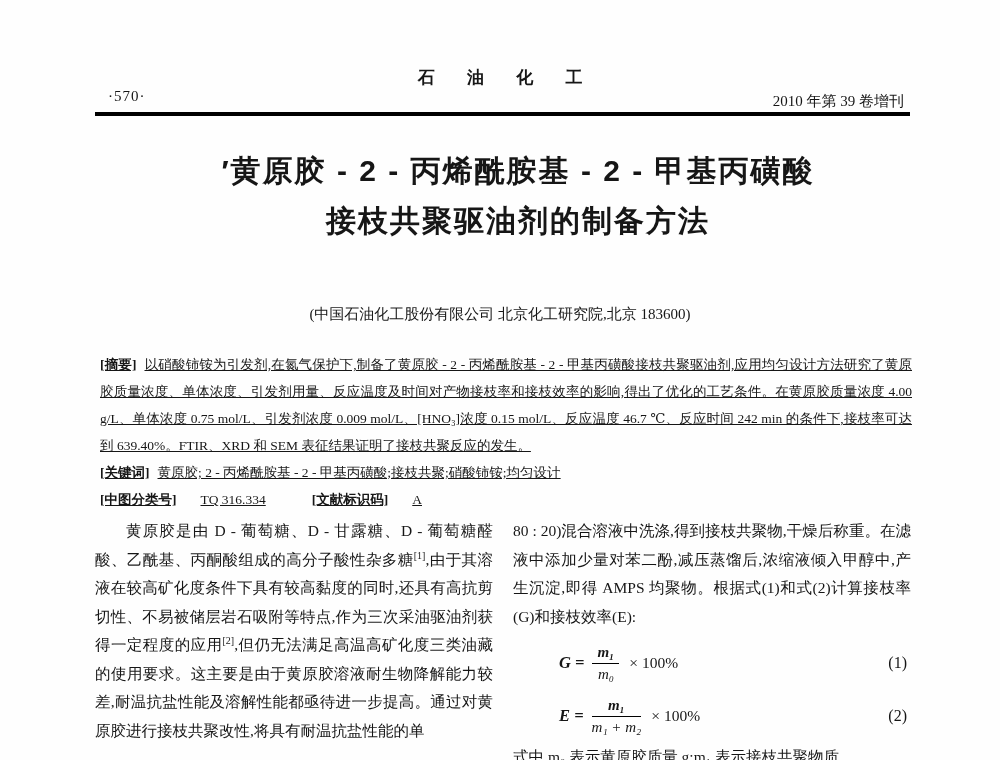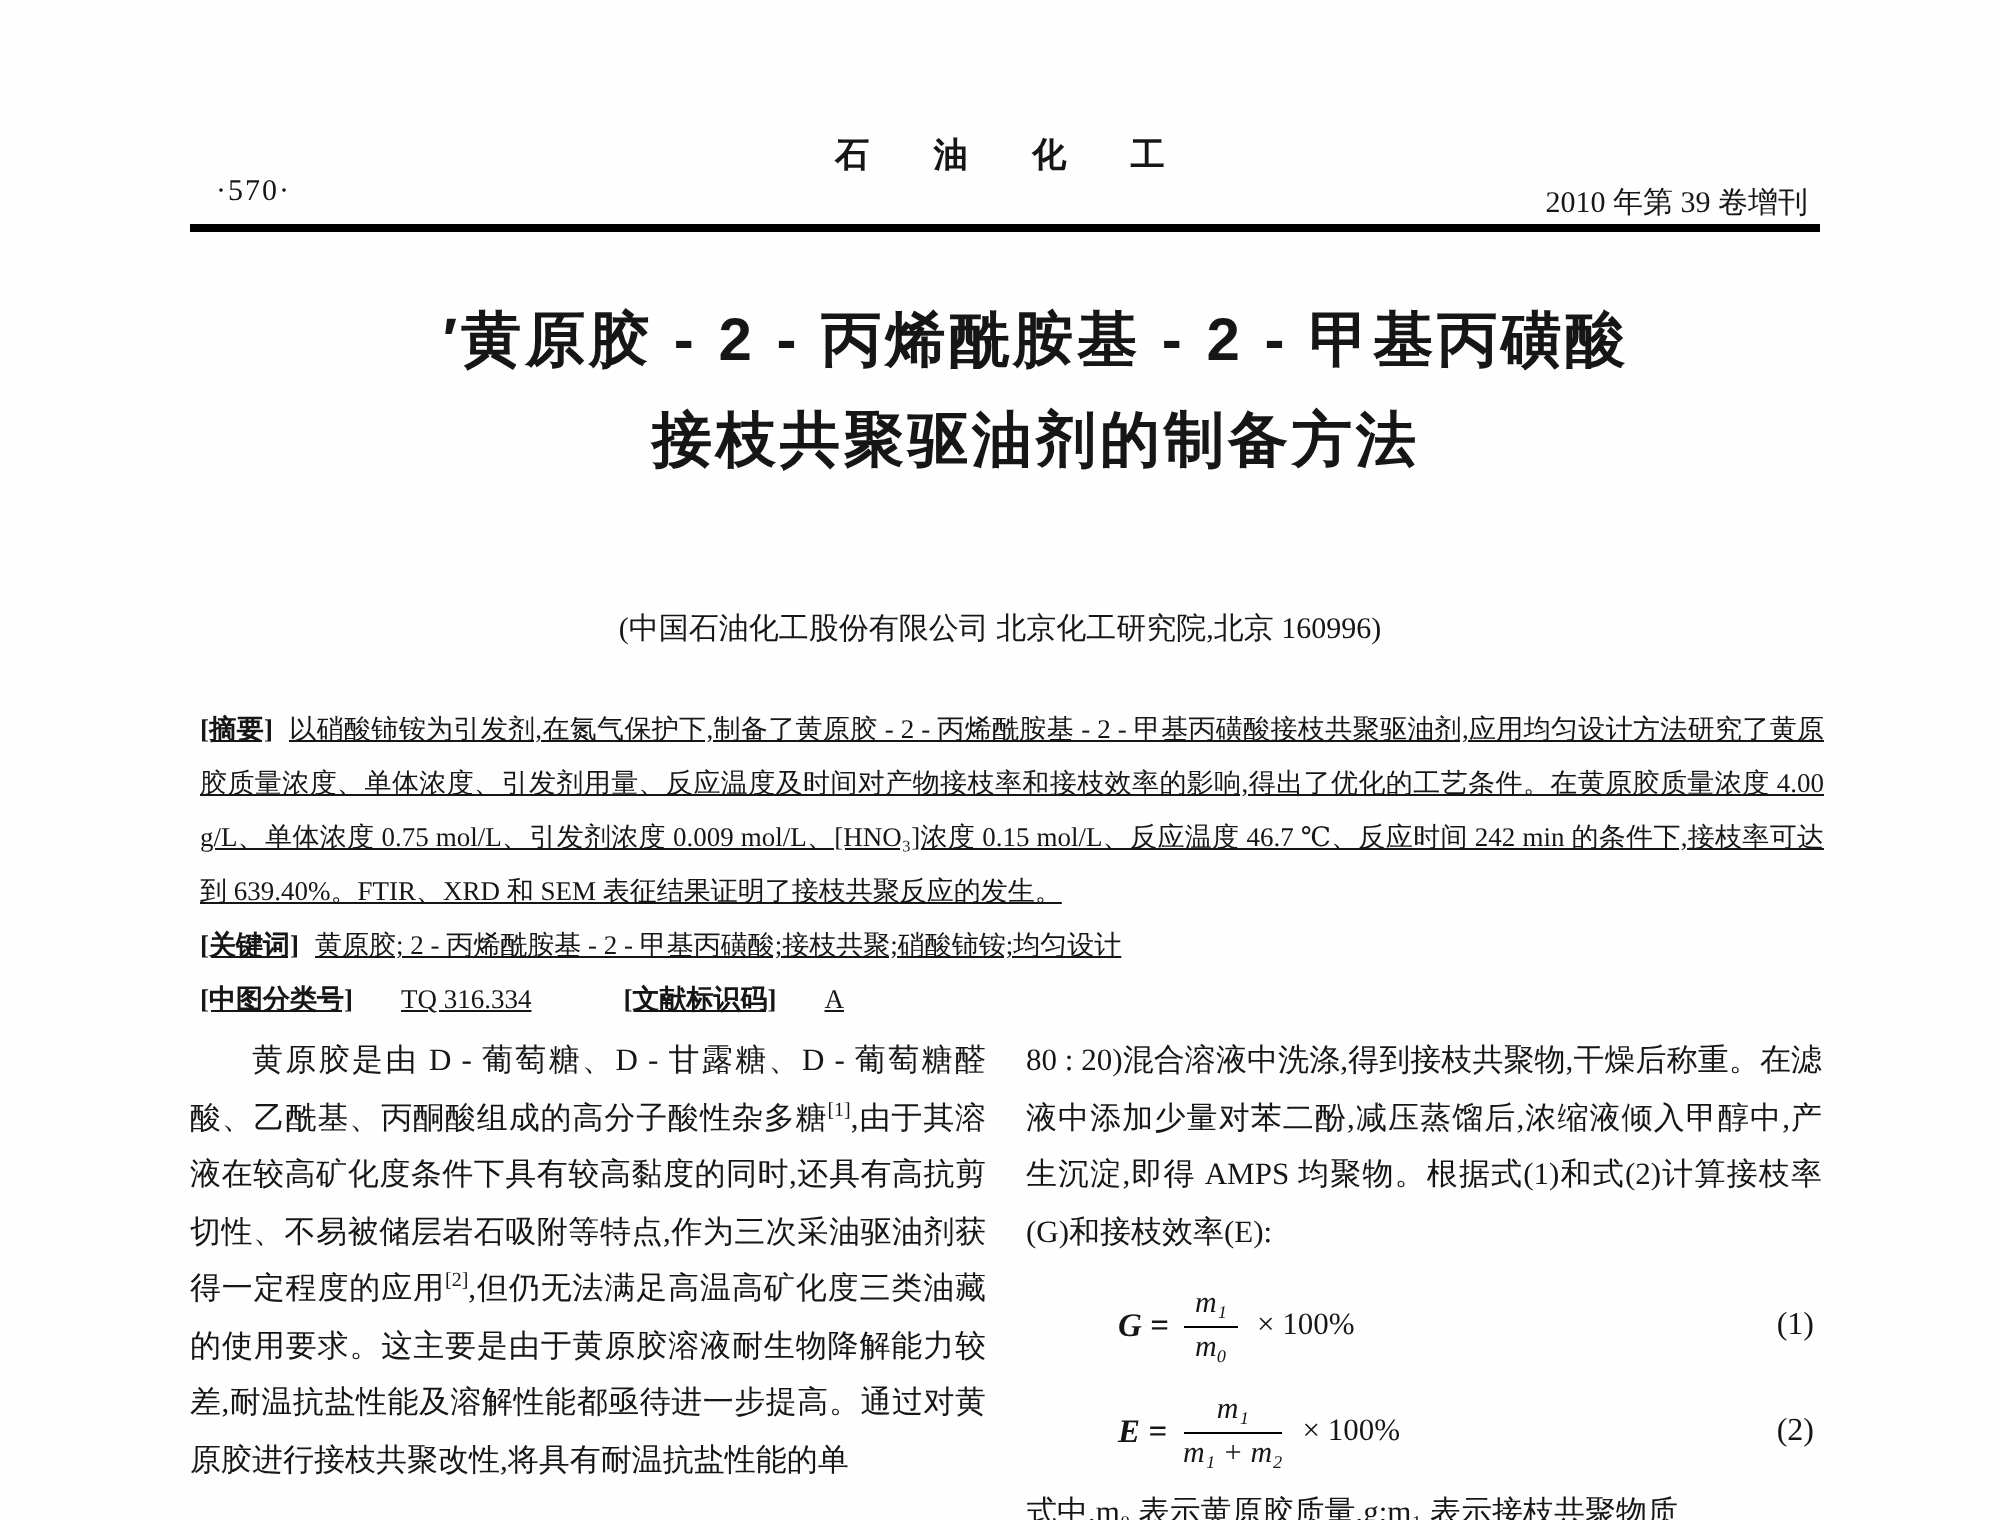--- a/index.html
+++ b/index.html
@@ -87,40 +87,40 @@
     display: flex; align-items: center;
     padding-left: 46px; margin: 12px 0 6px 0;
     font-size: 16.5px;
   }
   .eq-lhs { font-style: italic; font-weight: bold; margin-right: 8px; }
   .frac {
     display: inline-flex; flex-direction: column;
     text-align: center; font-style: italic;
     margin-right: 10px; font-size: 15px; line-height: 19px;
   }
-  .frac .num { border-bottom: 1.5px solid #000; padding: 0 5px 1px 5px; }
+  .frac .num { border-bottom: 1.5px solid #000; padding: 0 5px 1px 5px; font-weight: bold; }
   .frac .den { padding-top: 1px; }
   .eq-tail { font-size: 15.5px; }
   .eq-no { margin-left: auto; padding-right: 4px; font-size: 16px; }
 </style>
 </head>
 <body>
 
 <div class="page">
 
   <div class="page-num">·570·</div>
   <div class="journal-cn">石 油 化 工</div>
   <div class="issue">2010 年第 39 卷增刊</div>
   <div class="head-rule"></div>
 
   <h1 class="article-title">
     <span>′黄原胶 - 2 - 丙烯酰胺基 - 2 - 甲基丙磺酸</span><br>
     <span>接枝共聚驱油剂的制备方法</span>
   </h1>
-  <div class="affiliation">(中国石油化工股份有限公司  北京化工研究院,北京  160996)</div>
+  <div class="affiliation">(中国石油化工股份有限公司  北京化工研究院,北京  183600)</div>
 
   <section class="meta">
     <p class="abstract-p">
       <span class="label gap-right">[摘要]</span><span>以硝酸铈铵为引发剂,在氮气保护下,制备了黄原胶 - 2 - 丙烯酰胺基 - 2 - 甲基丙磺酸接枝共聚驱油剂,应用均匀设计方法研究了黄原胶质量浓度、单体浓度、引发剂用量、反应温度及时间对产物接枝率和接枝效率的影响,得出了优化的工艺条件。在黄原胶质量浓度 4.00 g/L、单体浓度 0.75 mol/L、引发剂浓度 0.009 mol/L、[HNO₃]浓度 0.15 mol/L、反应温度 46.7 ℃、反应时间 242 min 的条件下,接枝率可达到 639.40%。FTIR、XRD 和 SEM 表征结果证明了接枝共聚反应的发生。</span>
     </p>
     <p class="keywords-p">
       <span class="label gap-right">[关键词]</span><span>黄原胶; 2 - 丙烯酰胺基 - 2 - 甲基丙磺酸;接枝共聚;硝酸铈铵;均匀设计</span>
     </p>
     <p class="clc-p">
       <span class="label">[中图分类号]</span><span class="clc-value">TQ 316.334</span><span class="label doc-label">[文献标识码]</span><span class="doc-value">A</span>

